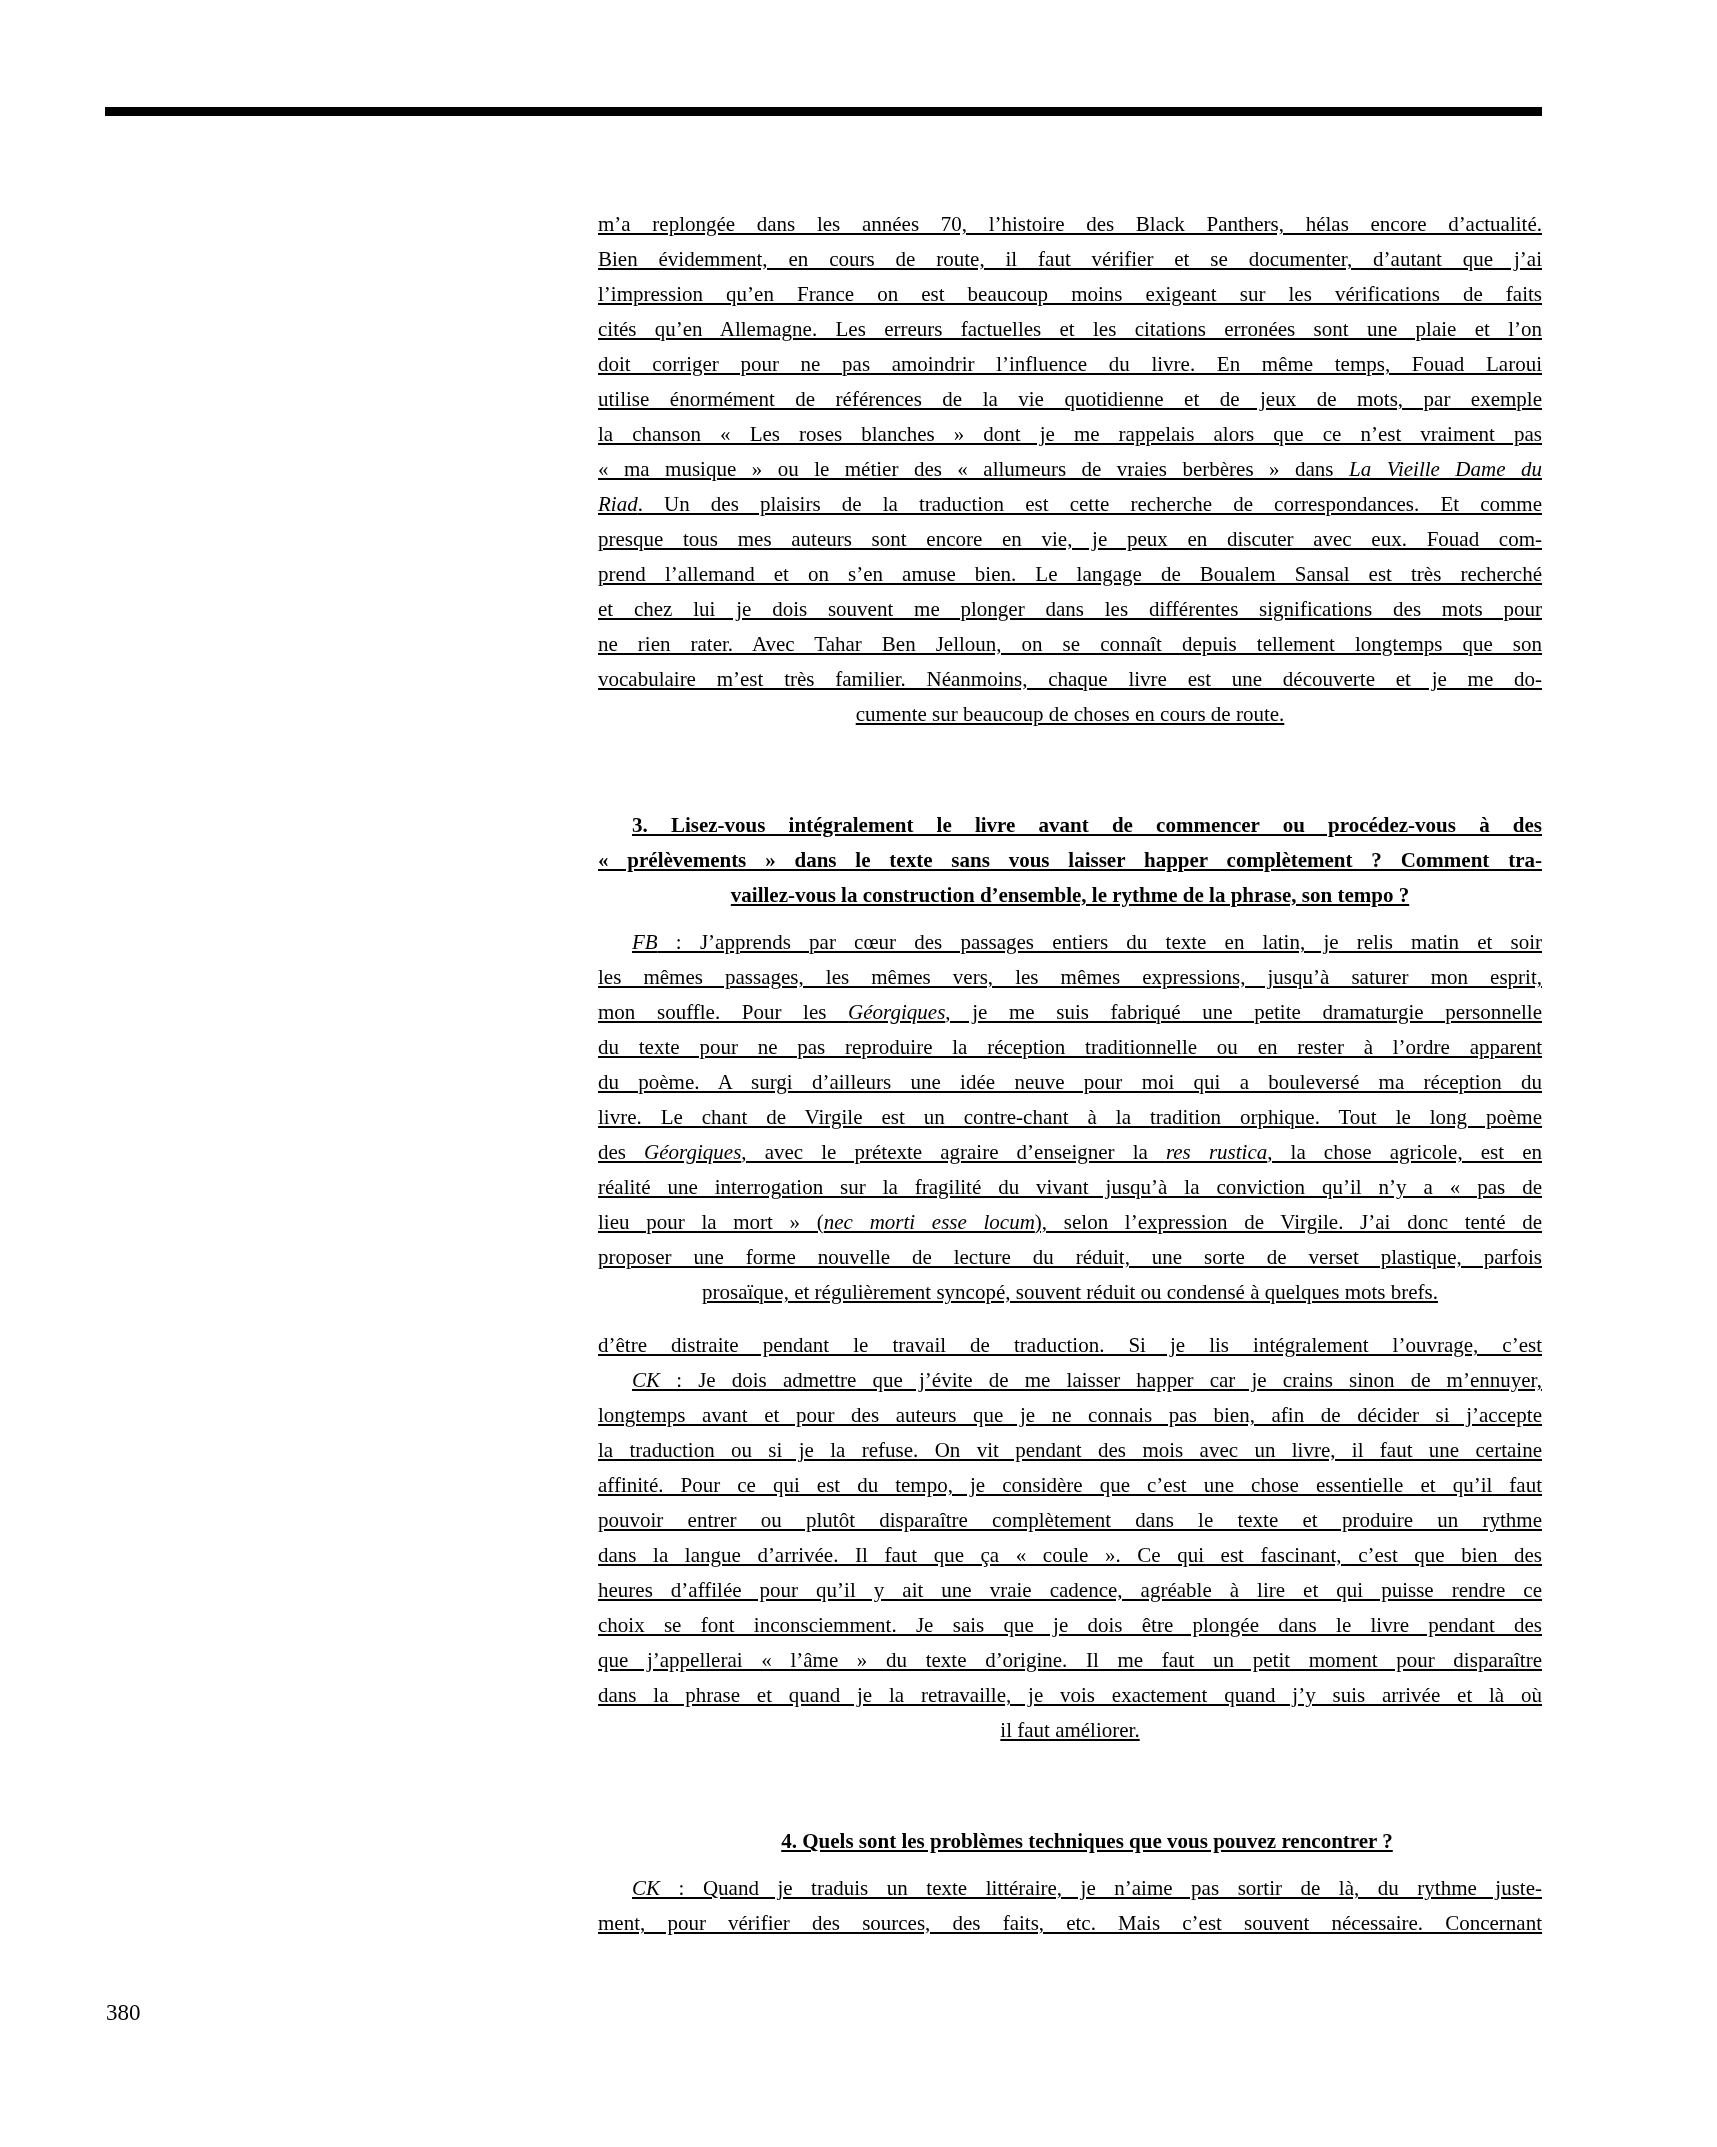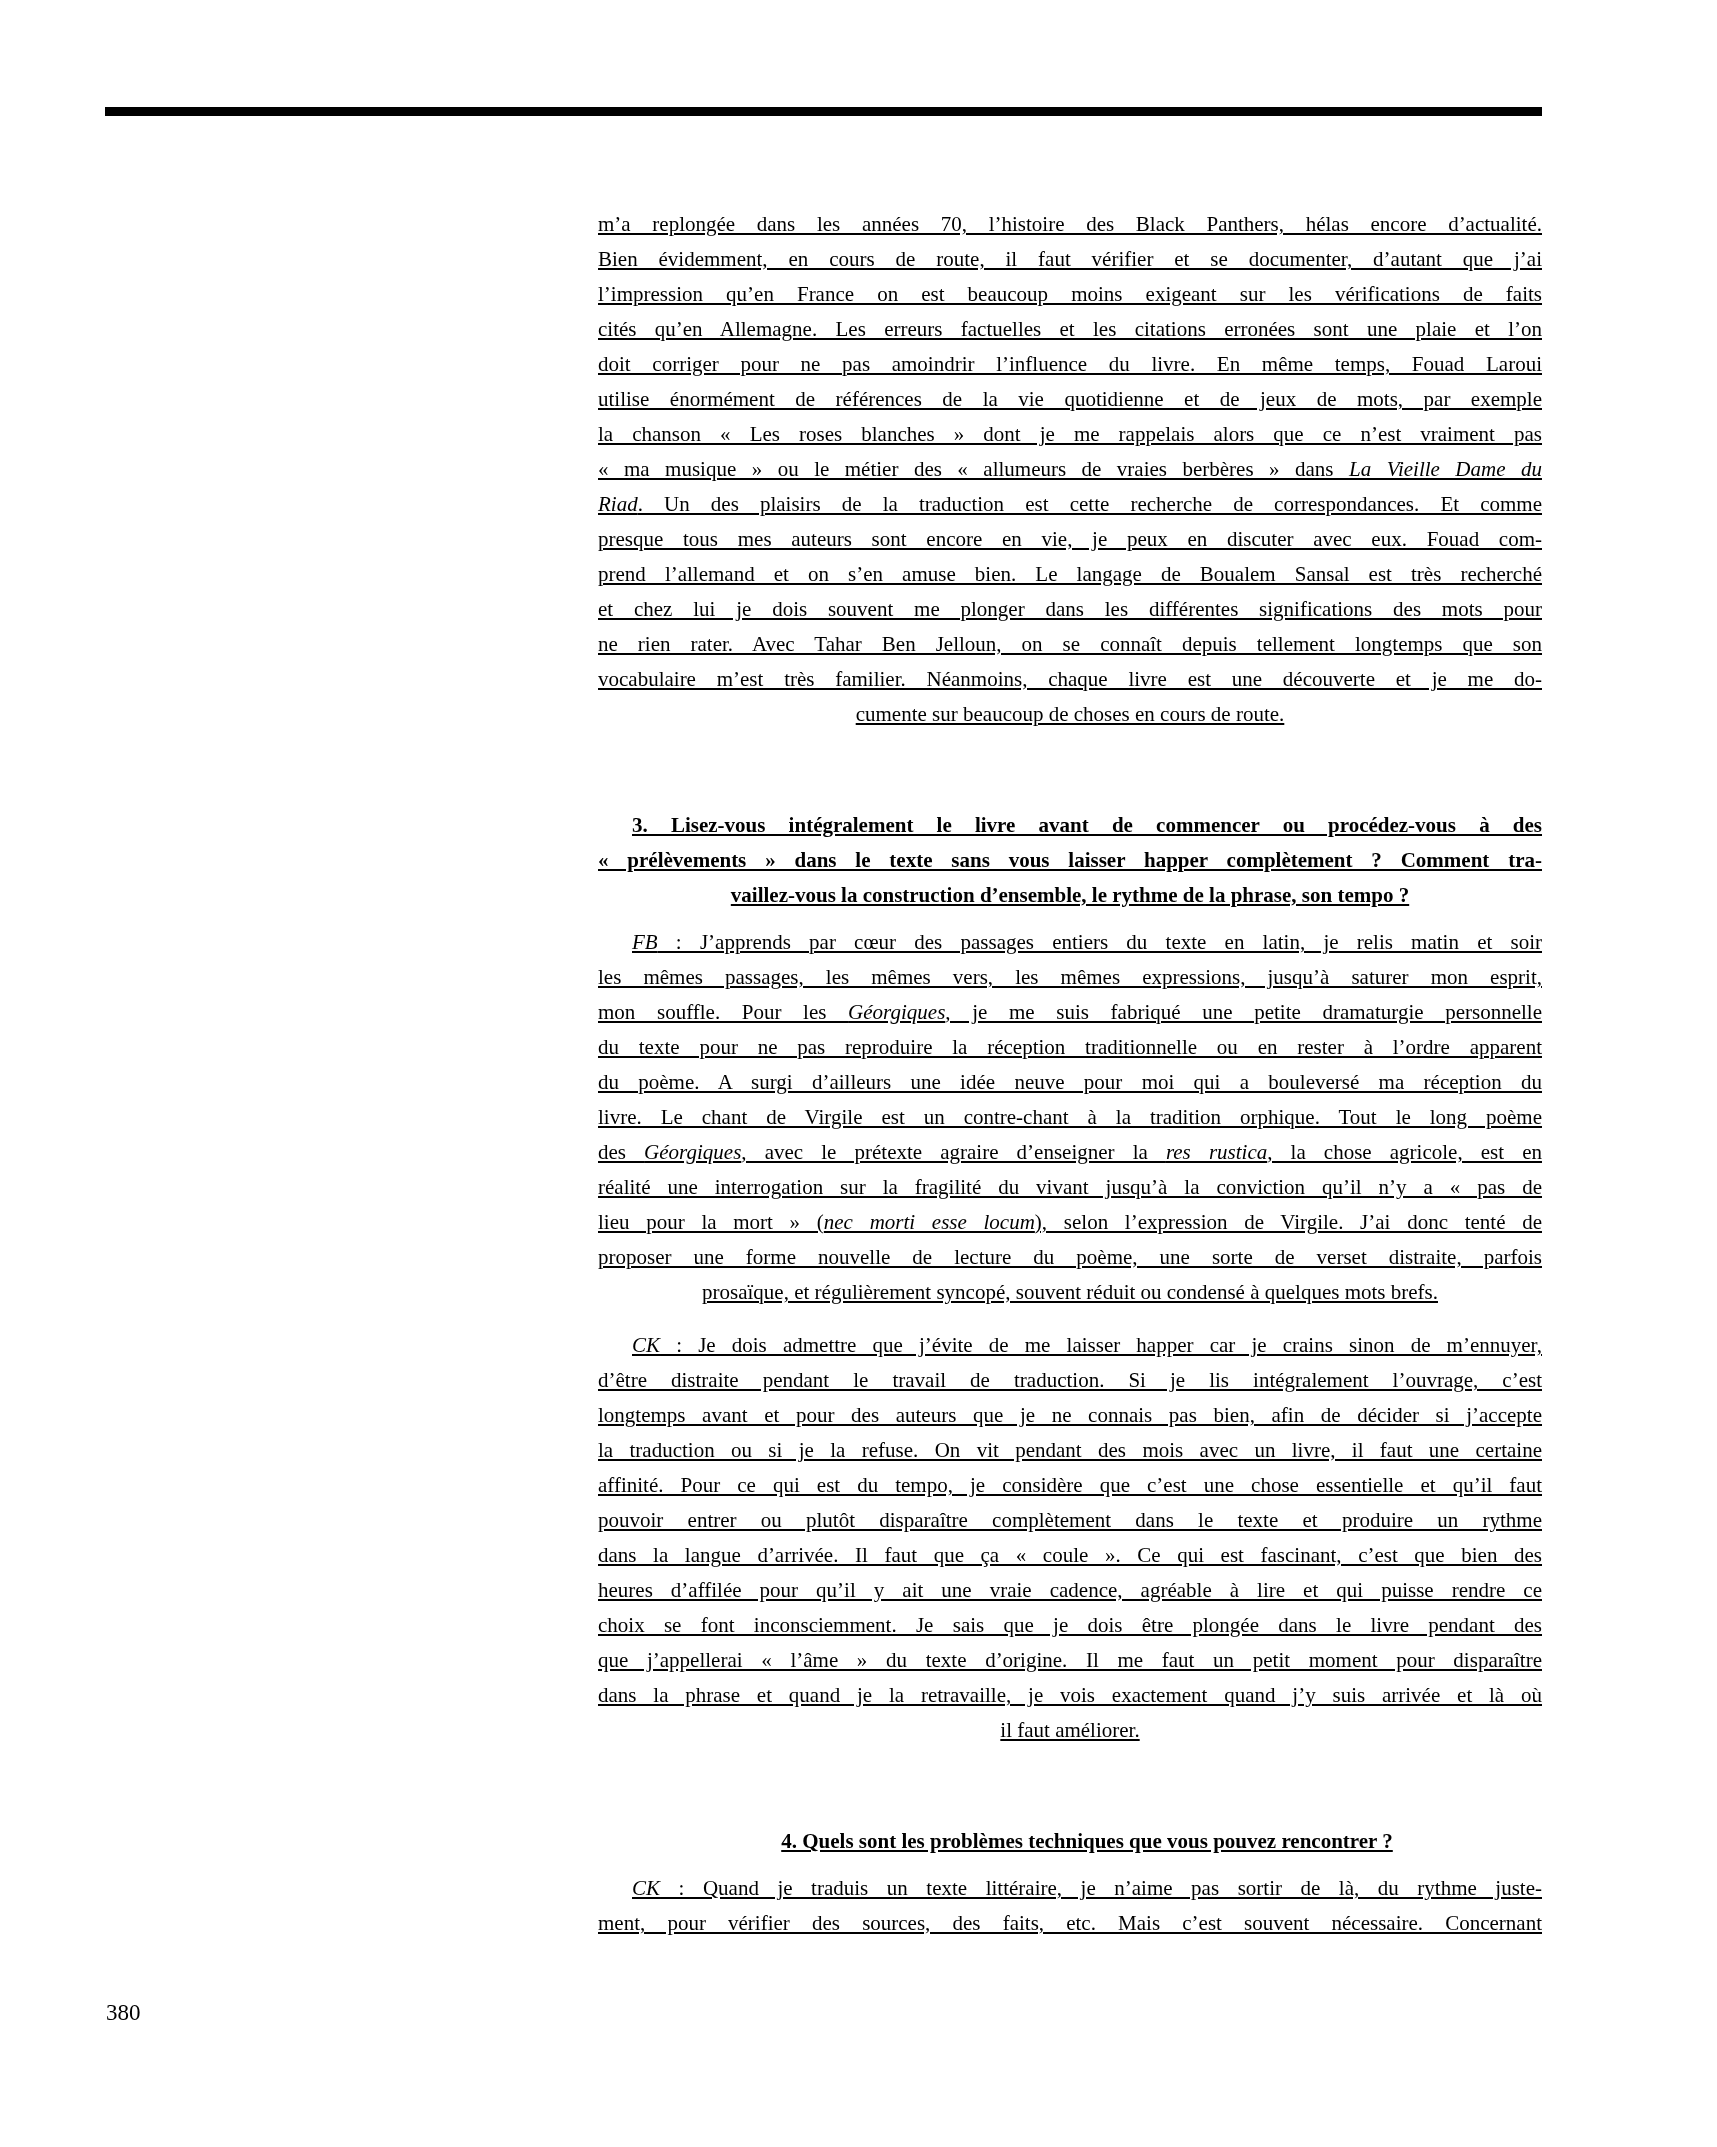--- a/index.html
+++ b/index.html
@@ -79,26 +79,26 @@
       <div class="block para">
         <div class="line j ind"><span class="it">FB</span><span> : J’apprends par cœur des passages entiers du texte en latin, je relis matin et soir</span></div>
         <div class="line j"><span>les mêmes passages, les mêmes vers, les mêmes expressions, jusqu’à saturer mon esprit,</span></div>
         <div class="line j"><span>mon souffle. Pour les </span><span class="it">Géorgiques</span><span>, je me suis fabriqué une petite dramaturgie personnelle</span></div>
         <div class="line j"><span>du texte pour ne pas reproduire la réception traditionnelle ou en rester à l’ordre apparent</span></div>
         <div class="line j"><span>du poème. A surgi d’ailleurs une idée neuve pour moi qui a bouleversé ma réception du</span></div>
         <div class="line j"><span>livre. Le chant de Virgile est un contre-chant à la tradition orphique. Tout le long poème</span></div>
         <div class="line j"><span>des </span><span class="it">Géorgiques</span><span>, avec le prétexte agraire d’enseigner la </span><span class="it">res rustica</span><span>, la chose agricole, est en</span></div>
         <div class="line j"><span>réalité une interrogation sur la fragilité du vivant jusqu’à la conviction qu’il n’y a « pas de</span></div>
         <div class="line j"><span>lieu pour la mort » (</span><span class="it">nec morti esse locum</span><span>), selon l’expression de Virgile. J’ai donc tenté de</span></div>
-        <div class="line j"><span>proposer une forme nouvelle de lecture du poème, une sorte de verset distraite, parfois</span></div>
+        <div class="line j"><span>proposer une forme nouvelle de lecture du réduit, une sorte de verset plastique, parfois</span></div>
         <div class="line"><span>prosaïque, et régulièrement syncopé, souvent réduit ou condensé à quelques mots brefs.</span></div>
       </div>
       <div class="block para">
+        <div class="line j"><span>d’être distraite pendant le travail de traduction. Si je lis intégralement l’ouvrage, c’est</span></div>
         <div class="line j ind"><span class="it">CK</span><span> : Je dois admettre que j’évite de me laisser happer car je crains sinon de m’ennuyer,</span></div>
-        <div class="line j"><span>d’être distraite pendant le travail de traduction. Si je lis intégralement l’ouvrage, c’est</span></div>
         <div class="line j"><span>longtemps avant et pour des auteurs que je ne connais pas bien, afin de décider si j’accepte</span></div>
         <div class="line j"><span>la traduction ou si je la refuse. On vit pendant des mois avec un livre, il faut une certaine</span></div>
         <div class="line j"><span>affinité. Pour ce qui est du tempo, je considère que c’est une chose essentielle et qu’il faut</span></div>
         <div class="line j"><span>pouvoir entrer ou plutôt disparaître complètement dans le texte et produire un rythme</span></div>
         <div class="line j"><span>dans la langue d’arrivée. Il faut que ça « coule ». Ce qui est fascinant, c’est que bien des</span></div>
         <div class="line j"><span>heures d’affilée pour qu’il y ait une vraie cadence, agréable à lire et qui puisse rendre ce</span></div>
         <div class="line j"><span>choix se font inconsciemment. Je sais que je dois être plongée dans le livre pendant des</span></div>
         <div class="line j"><span>que j’appellerai « l’âme » du texte d’origine. Il me faut un petit moment pour disparaître</span></div>
         <div class="line j"><span>dans la phrase et quand je la retravaille, je vois exactement quand j’y suis arrivée et là où</span></div>
         <div class="line"><span>il faut améliorer.</span></div>

